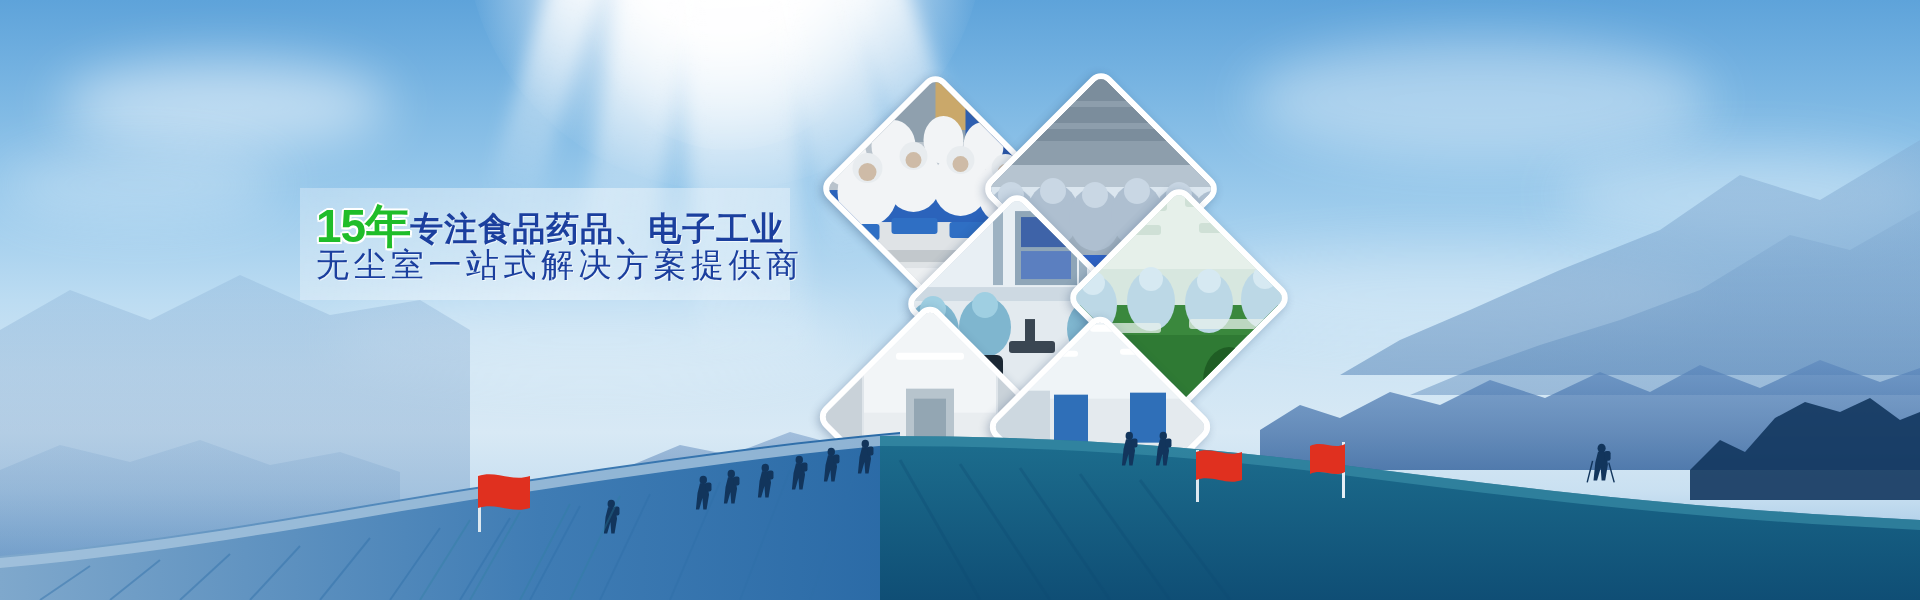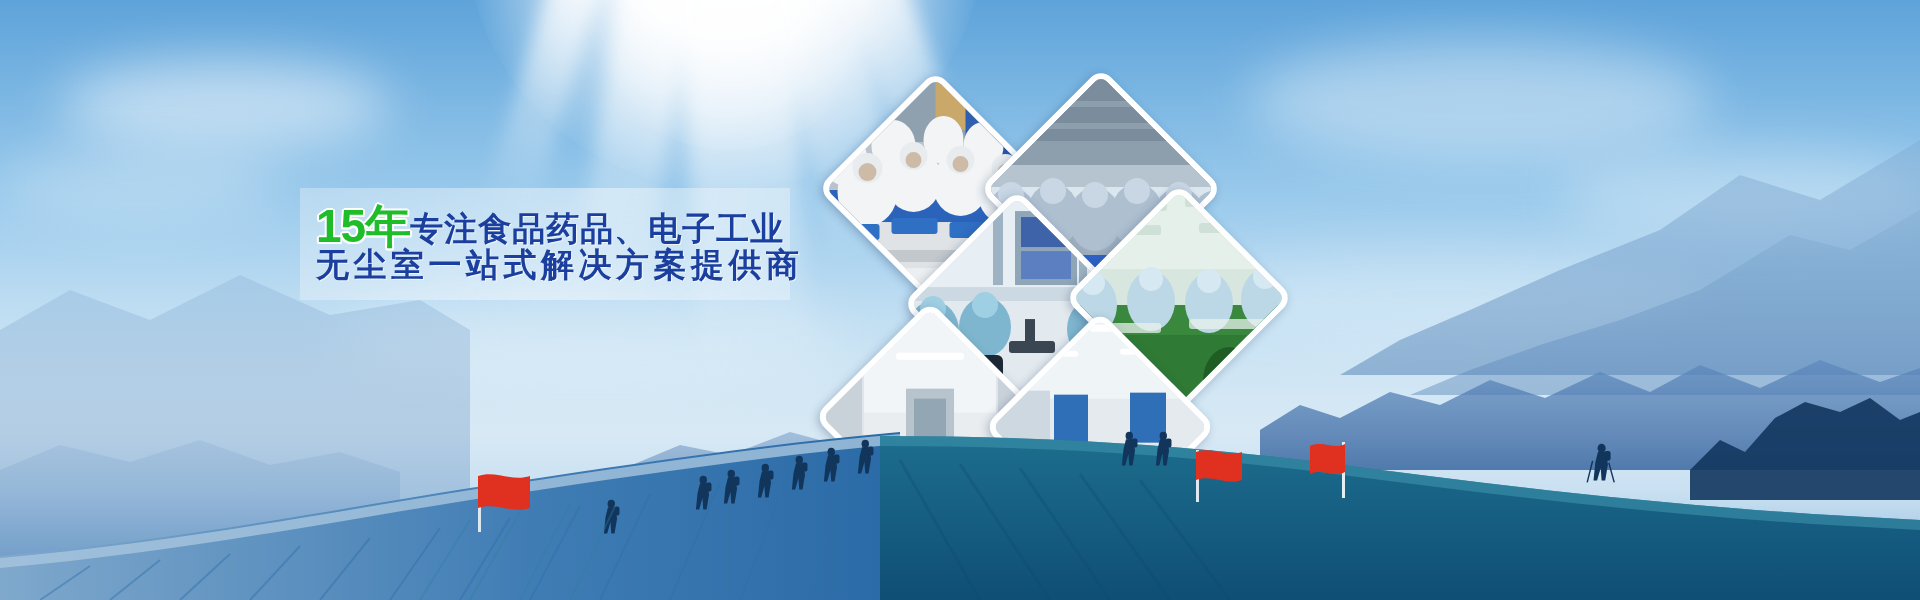--- a/index.html
+++ b/index.html
@@ -55,21 +55,21 @@
     backdrop-filter:blur(1px);}
   .headline{position:absolute;left:316px;top:200px;width:560px;
     line-height:1.15;white-space:nowrap;}
   .line{display:block;height:46px;}
   .yr{font-size:46px;font-weight:bold;color:#1fbd29;letter-spacing:-1px;
     text-shadow:2px 0 0 #fff,-2px 0 0 #fff,0 2px 0 #fff,0 -2px 0 #fff,
       1.5px 1.5px 0 #fff,-1.5px 1.5px 0 #fff,1.5px -1.5px 0 #fff,-1.5px -1.5px 0 #fff;
     vertical-align:-2px;}
   .cn{font-size:33px;font-weight:bold;color:#1b3f9e;letter-spacing:1px;
     text-shadow:1px 1px 0 rgba(255,255,255,.65);margin-top:8px;}
-  .cn2{font-size:33px;font-weight:bold;color:#1b3f9e;letter-spacing:4.5px;
+  .cn2{font-size:33px;font-weight:normal;color:#1b3f9e;letter-spacing:4.5px;
     text-shadow:1px 1px 0 rgba(255,255,255,.65);}
 
   
   .ridge{position:absolute;left:0;bottom:0;width:1920px;height:230px;}
 </style>
 </head>
 <body>
 
 <div class="banner">
 

